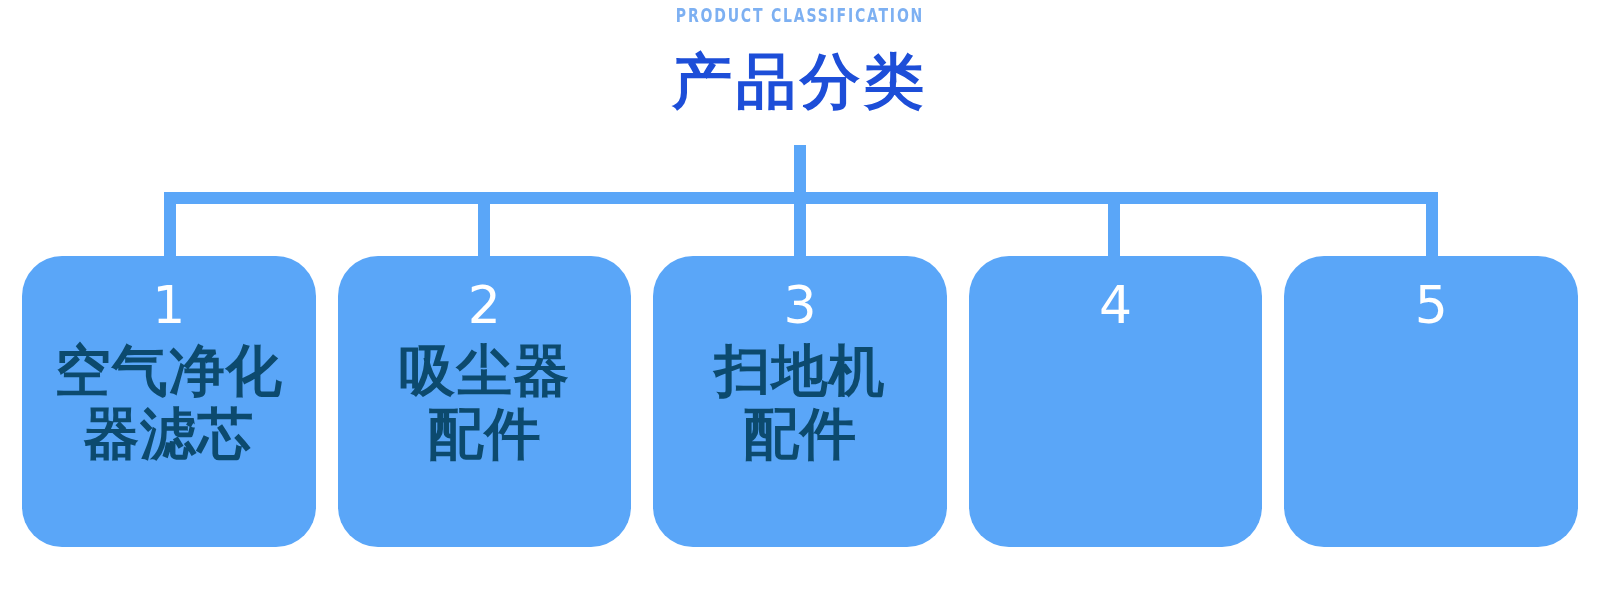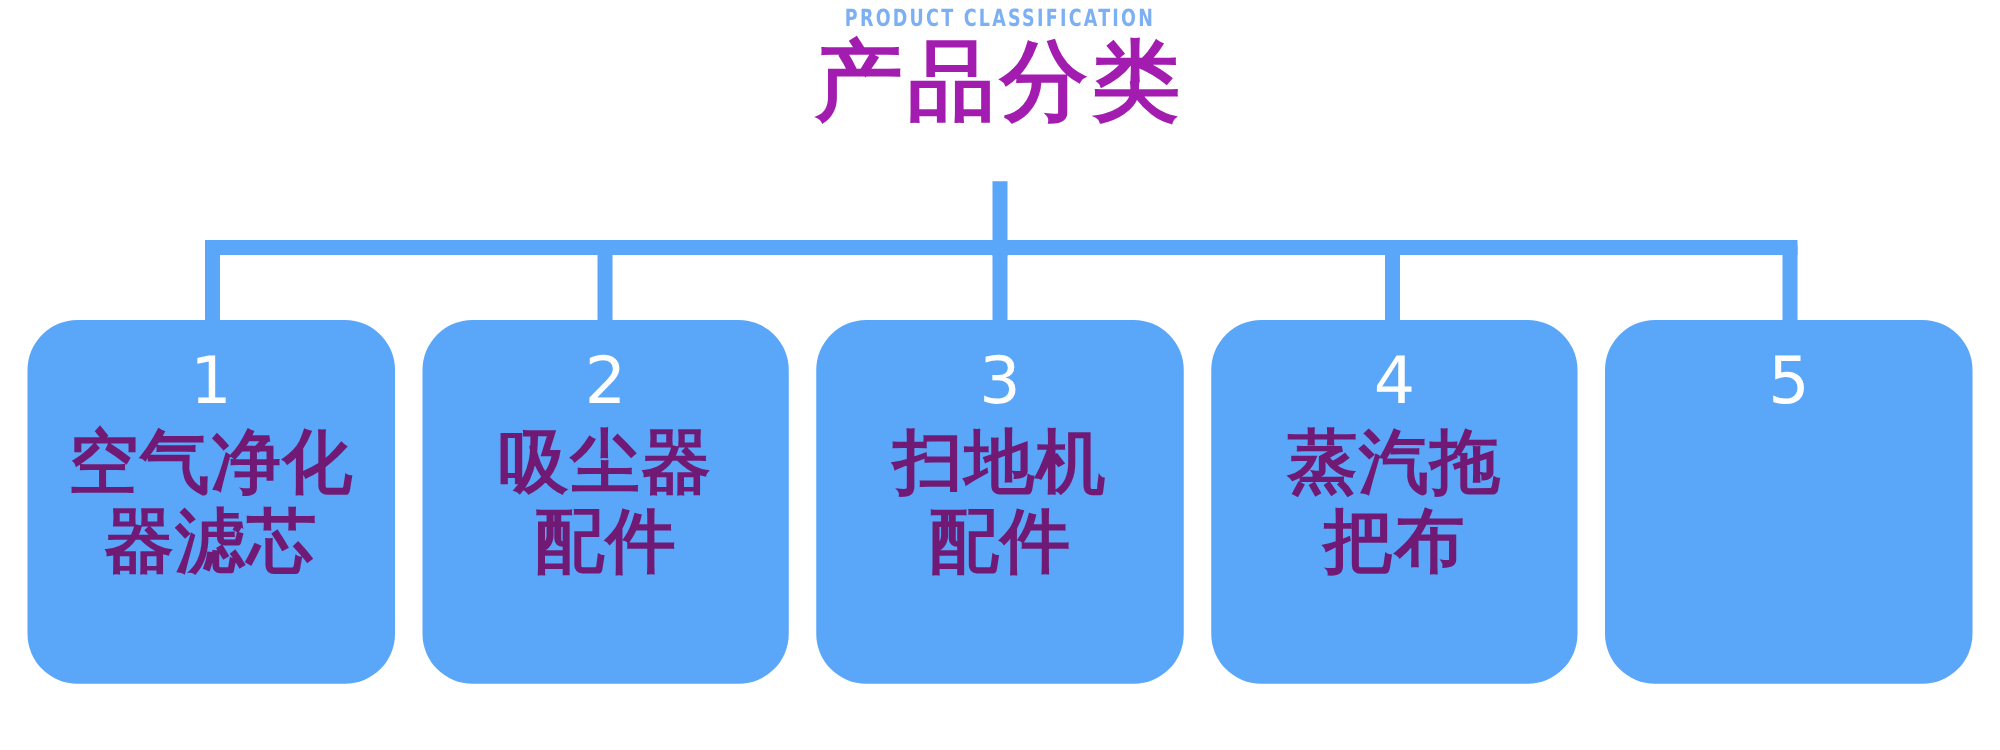--- a/index.html
+++ b/index.html
@@ -33,25 +33,25 @@
     font-size: 19px;
     letter-spacing: 2.2px;
     color: #7db0f2;
     line-height: 1;
     margin-top: 6px;
     transform: scaleX(0.82);
   }
   .title {
     font-family: "DejaVu Sans", "Liberation Sans", sans-serif;
     font-weight: bold;
-    font-size: 70px;
+    font-size: 60px;
     letter-spacing: 4px;
-    color: #a21caf;
+    color: #1d4ed8;
     line-height: 1;
-    margin-top: 5px;
+    margin-top: 26px;
   }
 
   
   .connector {
     position: absolute;
     background: #5aa6f8;
   }
   .stem-main {
     left: 794px;
     top: 145px;
@@ -101,21 +101,21 @@
     font-family: "DejaVu Sans", "Liberation Sans", sans-serif;
     font-size: 52px;
     font-weight: normal;
     color: #ffffff;
     line-height: 1.05;
   }
   .box-label {
     font-family: "DejaVu Sans", "Liberation Sans", sans-serif;
     font-size: 56px;
     font-weight: bold;
-    color: #701a75;
+    color: #0c4a6e;
     line-height: 1.13;
     text-align: center;
     letter-spacing: 1px;
     margin-top: 6px;
     white-space: pre-line;
   }
 </style>
 </head>
 <body>
 
@@ -149,22 +149,20 @@
     </div>
 
     <div class="box">
       <div class="box-number">3</div>
       <div class="box-label">扫地机
 配件</div>
     </div>
 
     <div class="box">
       <div class="box-number">4</div>
-      <div class="box-label">蒸汽拖
-把布</div>
     </div>
 
     <div class="box">
       <div class="box-number">5</div>
     </div>
 
   </div>
 </div>
 
 </body></html>

